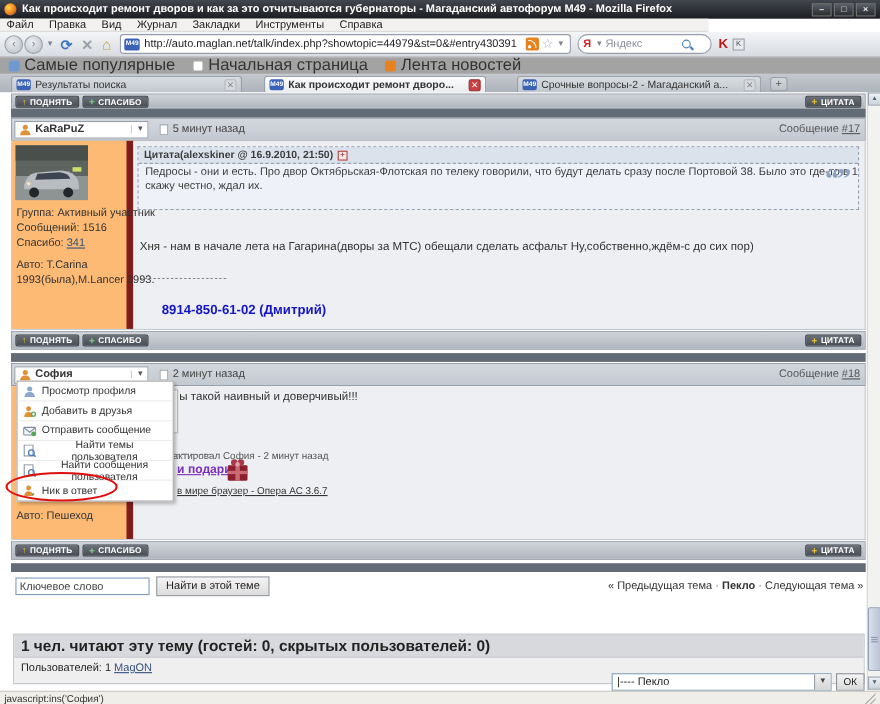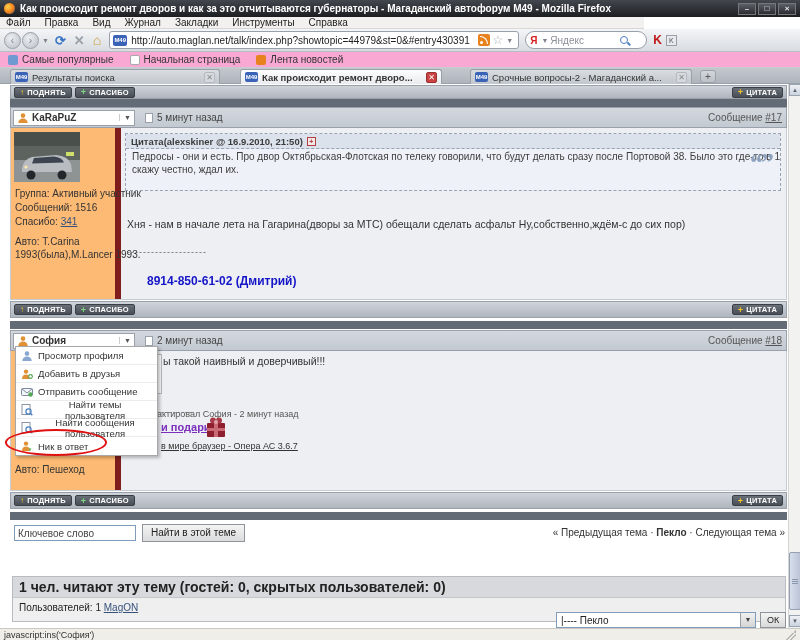--- a/index.html
+++ b/index.html
@@ -27,21 +27,21 @@
   .rss:before { content:""; position:absolute; left:2px; bottom:2px; width:7px; height:7px; border:1.5px solid #fff; border-bottom:none; border-left:none; border-radius:0 9px 0 0; }
   .star { color:#a9afb8; font-size:12px; margin:0 1px; }
   .caret { color:#7d838c; font-size:7px; margin:0 2px; }
   .searchbox { display:flex; align-items:center; height:18px; background:#fff; border:1px solid #98a0ac; border-radius:9px; width:122px; margin-left:6px; padding:0 4px; }
   .ya { color:#d41e1e; font-weight:bold; font-size:10px; margin-right:2px; }
   .searchbox input { border:none; outline:none; width:70px; font-size:10px; color:#8b8f96; font-family:"Liberation Sans",sans-serif; }
   .lens { width:8px; height:8px; border:1.5px solid #4c7fc0; border-radius:50%; position:relative; flex:0 0 auto;}
   .lens:after { content:""; position:absolute; left:6px; top:6px; width:4px; height:1.5px; background:#4c7fc0; transform:rotate(45deg); }
   .kasp { color:#c01818; font-weight:bold; font-size:12px; margin-left:6px; }
   .kbox { width:11px; height:11px; border:1px solid #9aa0a8; background:#e7eaee; color:#555; font-size:7px; text-align:center; line-height:10px; margin-left:4px; }
-  .bookmarksbar { left:0; top:52px; width:800px; height:16px; background:#f9a8d4; border-bottom:1px solid #c9ccd1; display:flex; align-items:center; gap:16px; padding:0 8px; font-size:10px; color:#333; }
+  .bookmarksbar { left:0; top:52px; width:800px; height:16px; background:#a3a3a3; border-bottom:1px solid #c9ccd1; display:flex; align-items:center; gap:16px; padding:0 8px; font-size:15px; color:#333; }
   .bm { display:flex; align-items:center; gap:4px; }
   .bmicon { width:10px; height:10px; border-radius:2px; flex:0 0 auto;}
   .bm1 .bmicon { background:#6f9ad1; }
   .bm2 .bmicon { background:#fff; border:1px solid #aaa; }
   .bm3 .bmicon { background:#e8821e; }
   .tabbar { left:0; top:68px; width:800px; height:16px; background:linear-gradient(#c3c8ce,#aeb4bb); border-bottom:1px solid #9ba1a9; }
   .tab { position:absolute; top:1px; height:15px; display:flex; align-items:center; padding:0 4px; font-size:9.5px; color:#333; background:linear-gradient(#d9dde1,#c2c7cd); border:1px solid #9ba1a9; border-bottom:none; border-radius:3px 3px 0 0; white-space:nowrap; overflow:hidden; }
   .tab.active { background:linear-gradient(#fdfdfe,#e9ebee); font-weight:bold; }
   .tabfav { width:13px; height:10px; background:#3a63b8; border-radius:2px; color:#fff; font-size:6px; font-weight:bold; text-align:center; line-height:10px; margin-right:4px; flex:0 0 auto;}
   .tabclose { width:11px; height:11px; margin-left:6px; font-size:8px; line-height:10px; text-align:center; color:#888; border:1px solid #b5b9bf; border-radius:2px; background:#d6dade; font-weight:normal; flex:0 0 auto;}

